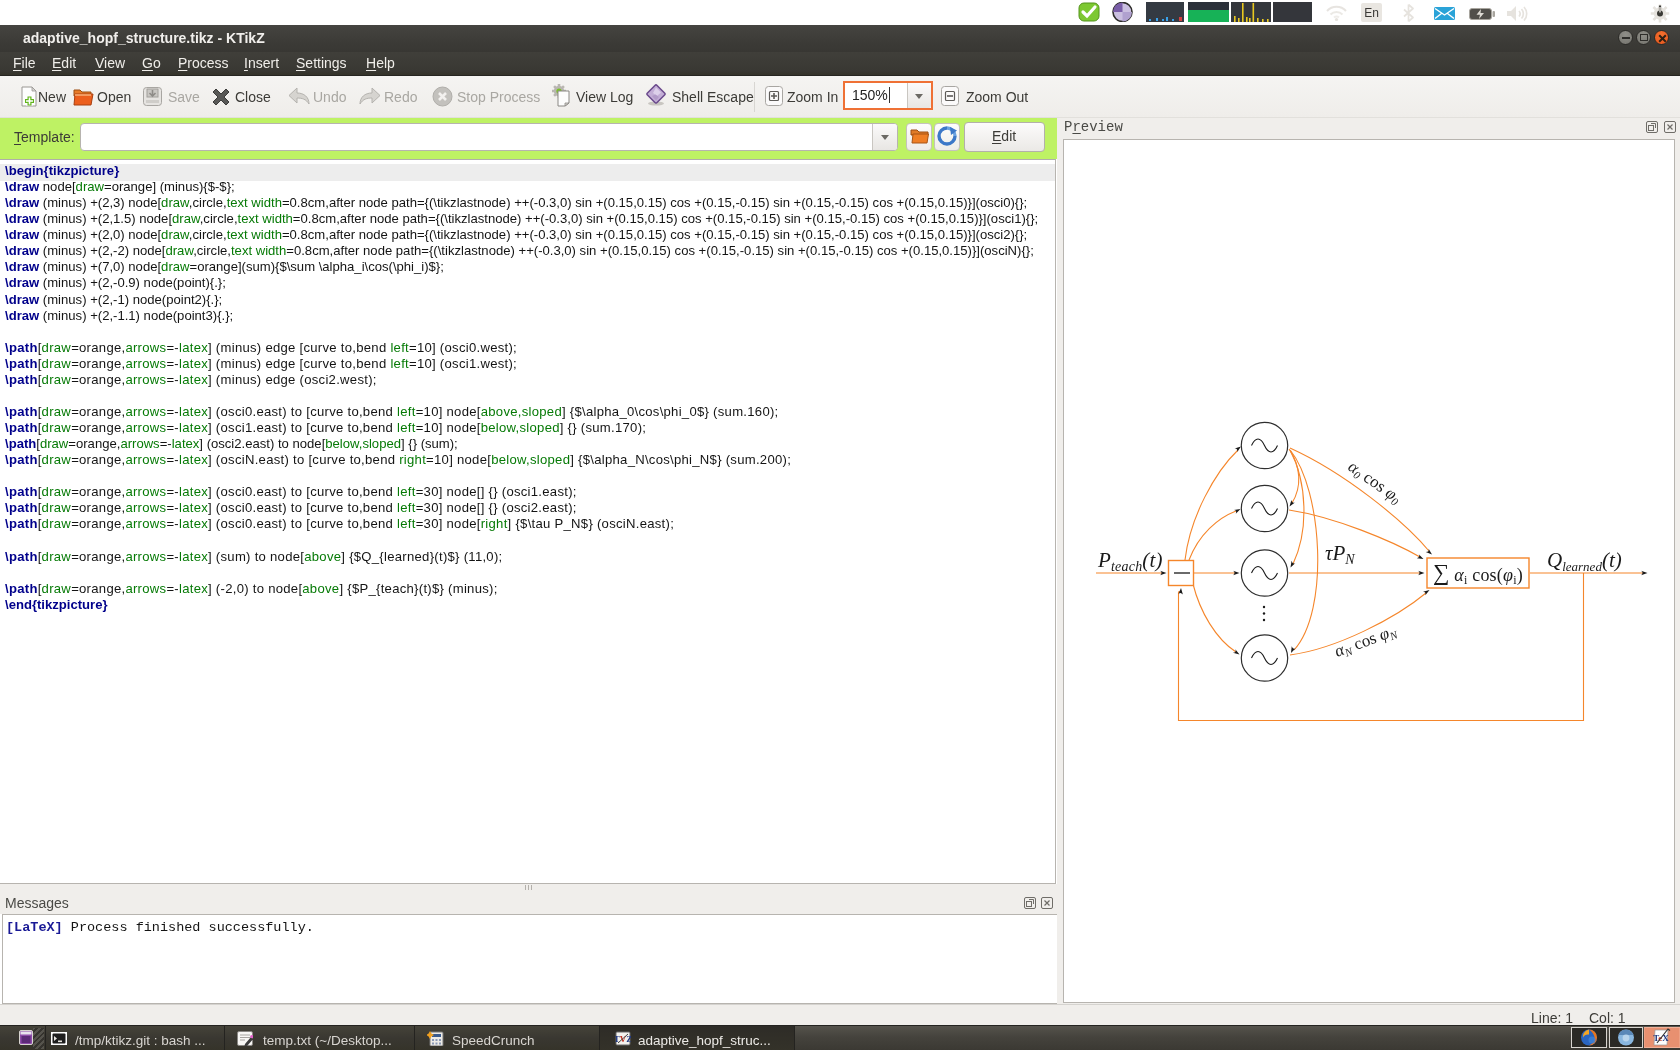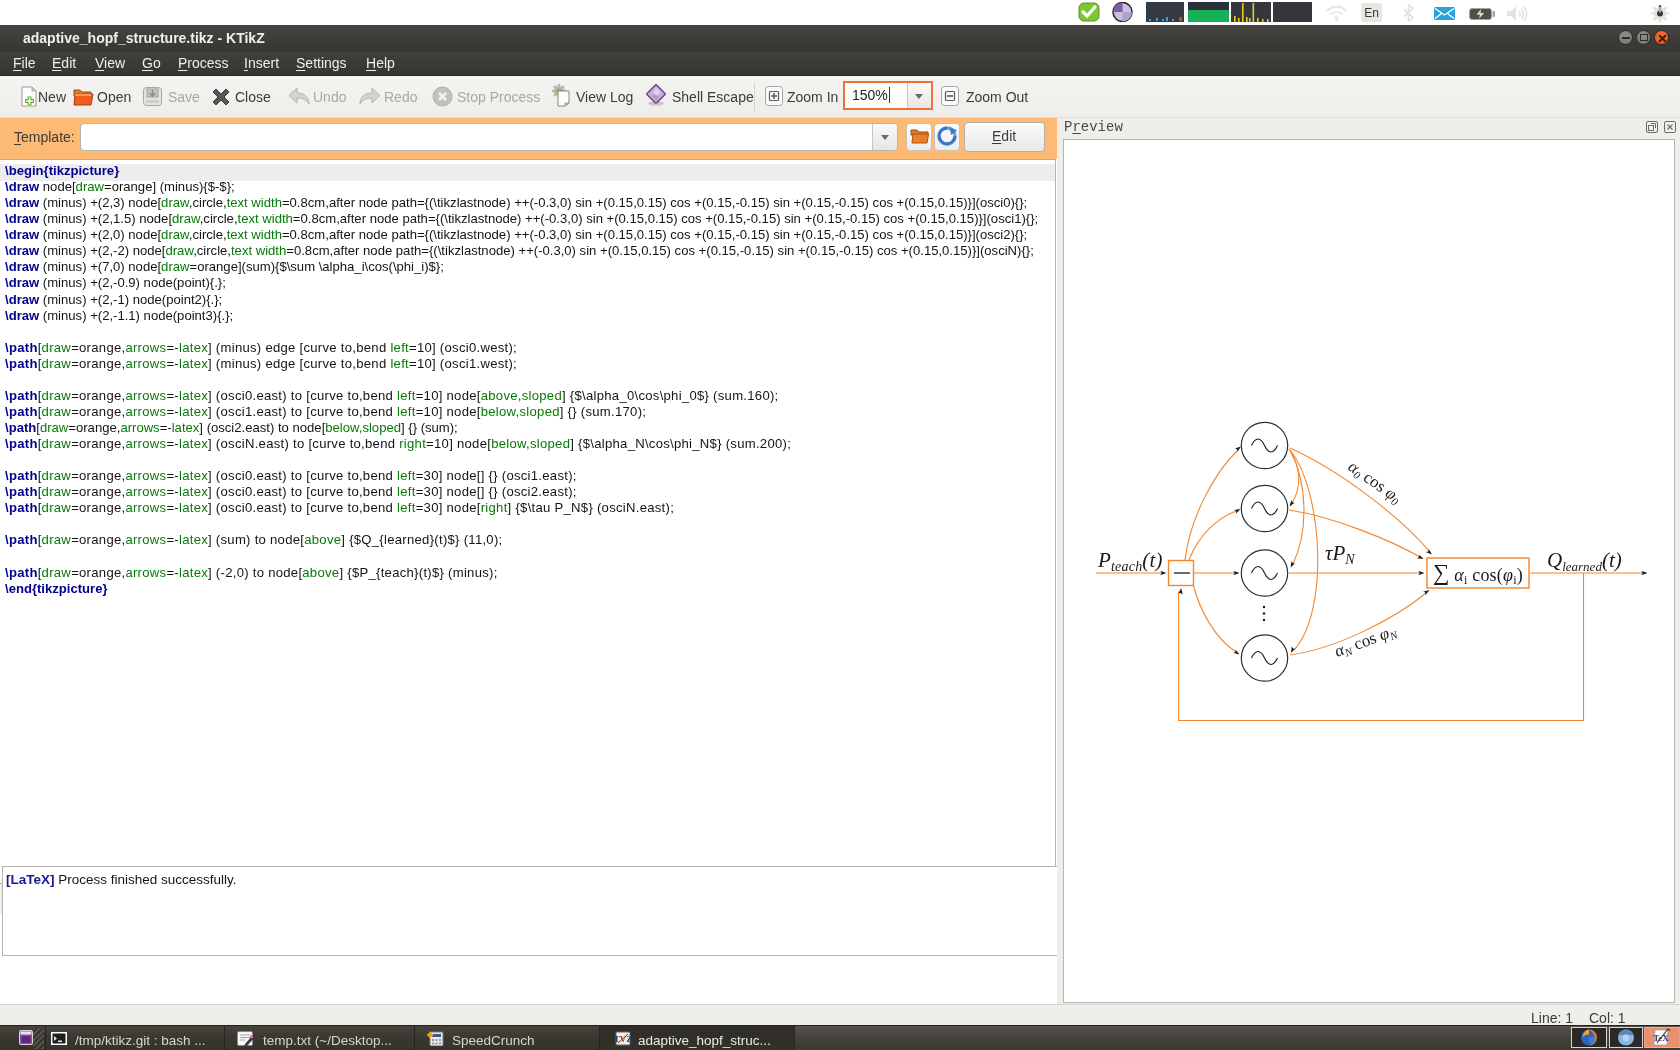--- a/index.html
+++ b/index.html
@@ -27,33 +27,33 @@
   background:linear-gradient(#403f3a,#393833 80%,#343329);
   border-bottom:1px solid #262521;text-decoration:underline; }
 #menubar span { position:absolute; top:3px; font-size:14px; color:#f0eeea; }
 #menubar u { text-decoration:underline; text-underline-offset:2px; }
 
 #toolbar { left:0; top:76px; width:1680px; height:42px;
   background:linear-gradient(#f5f4f2,#efedea); border-bottom:1px solid #e2e0dc; }
 .tbl { position:absolute; top:13px; font-size:14px; color:#3c3b37; }
 .tbl.dis { color:#a9a7a2; }
 
-#temprow { left:0; top:118px; width:1680px; height:41px; background:#fdba74; }
+#temprow { left:0; top:118px; width:1680px; height:41px; background:#bef264; }
 
 #editor { left:0; top:159px; width:1056px; height:725px; background:#fff; overflow:hidden;
   border-top:1px solid #b0aeaa; border-right:1px solid #b7b4af; border-bottom:1px solid #b7b4af; }
 #code div { white-space:pre; height:16.07px; } #code { position:absolute; left:5px; top:3px; font-size:13.1px; line-height:16.07px;
   color:#141414; letter-spacing:0px; }
 #code .k { color:#00008b; font-weight:bold; } #code .p { letter-spacing:0.28px; }
 #code .g { color:#067a06; }
 #curline { position:absolute; left:0; top:4px; width:1056px; height:16.5px; background:#ededed; }
 
 #splith { left:0; top:884px; width:1057px; height:10px; background:#f0eeeb; }
 #msghead { left:0; top:894px; width:1057px; height:20px; background:#f0eeeb; }
-#msgbox { left:2px; top:866px; width:1058px; height:90px; background:#fff; border:1px solid #b7b4af; }
+#msgbox { left:2px; top:914px; width:1058px; height:90px; background:#fff; border:1px solid #b7b4af;font-family:Liberation Mono, monospace; }
 
 #statusbar { left:0; top:1004px; width:1680px; height:21px; background:#f0eeeb;
   border-top:1px solid #d5d3cf; font-size:14px; color:#3c3b37; }
 
 #taskbar { left:0; top:1025px; width:1680px; height:25px;
   background:linear-gradient(#55534c,#45433d 45%,#3b3933); border-top:1px solid #242320; }
 .task { position:absolute; top:7px; height:18px; font-size:13.5px; color:#d8d5d0; }
 .tbtn { position:absolute; top:0; height:25px; background:linear-gradient(#454339,#393731 50%,#353329);
   border-right:1px solid #242320; }
 .tbtn.on { background:linear-gradient(#2e2c27,#343229); }
@@ -158,20 +158,21 @@
         <div><span class="k">\draw</span> (minus) +(2,1.5) node[<span class="g">draw</span>,circle,<span class="g">text width</span>=0.8cm,after node path={(\tikzlastnode) ++(-0.3,0) sin +(0.15,0.15) cos +(0.15,-0.15) sin +(0.15,-0.15) cos +(0.15,0.15)}](osci1){};</div>
         <div><span class="k">\draw</span> (minus) +(2,0) node[<span class="g">draw</span>,circle,<span class="g">text width</span>=0.8cm,after node path={(\tikzlastnode) ++(-0.3,0) sin +(0.15,0.15) cos +(0.15,-0.15) sin +(0.15,-0.15) cos +(0.15,0.15)}](osci2){};</div>
         <div><span class="k">\draw</span> (minus) +(2,-2) node[<span class="g">draw</span>,circle,<span class="g">text width</span>=0.8cm,after node path={(\tikzlastnode) ++(-0.3,0) sin +(0.15,0.15) cos +(0.15,-0.15) sin +(0.15,-0.15) cos +(0.15,0.15)}](osciN){};</div>
         <div><span class="k">\draw</span> (minus) +(7,0) node[<span class="g">draw</span>=orange](sum){$\sum \alpha_i\cos(\phi_i)$};</div>
         <div><span class="k">\draw</span> (minus) +(2,-0.9) node(point){.};</div>
         <div><span class="k">\draw</span> (minus) +(2,-1) node(point2){.};</div>
         <div><span class="k">\draw</span> (minus) +(2,-1.1) node(point3){.};</div>
         <div>&nbsp;</div>
         <div class="p"><span class="k">\path</span>[<span class="g">draw</span>=orange,<span class="g">arrows</span>=-<span class="g">latex</span>] (minus) edge [curve to,bend <span class="g">left</span>=10] (osci0.west);</div>
         <div class="p"><span class="k">\path</span>[<span class="g">draw</span>=orange,<span class="g">arrows</span>=-<span class="g">latex</span>] (minus) edge [curve to,bend <span class="g">left</span>=10] (osci1.west);</div>
+        <div class="p"><span class="k">\path</span>[<span class="g">draw</span>=orange,<span class="g">arrows</span>=-<span class="g">latex</span>] (minus) edge (osci2.west);</div>
         <div>&nbsp;</div>
         <div class="p"><span class="k">\path</span>[<span class="g">draw</span>=orange,<span class="g">arrows</span>=-<span class="g">latex</span>] (osci0.east) to [curve to,bend <span class="g">left</span>=10] node[<span class="g">above,sloped</span>] {$\alpha_0\cos\phi_0$} (sum.160);</div>
         <div class="p"><span class="k">\path</span>[<span class="g">draw</span>=orange,<span class="g">arrows</span>=-<span class="g">latex</span>] (osci1.east) to [curve to,bend <span class="g">left</span>=10] node[<span class="g">below,sloped</span>] {} (sum.170);</div>
         <div class="p" style="letter-spacing:0"><span class="k">\path</span>[<span class="g">draw</span>=orange,<span class="g">arrows</span>=-<span class="g">latex</span>] (osci2.east) to node[<span class="g">below,sloped</span>] {} (sum);</div>
         <div class="p"><span class="k">\path</span>[<span class="g">draw</span>=orange,<span class="g">arrows</span>=-<span class="g">latex</span>] (osciN.east) to [curve to,bend <span class="g">right</span>=10] node[<span class="g">below,sloped</span>] {$\alpha_N\cos\phi_N$} (sum.200);</div>
         <div>&nbsp;</div>
         <div class="p"><span class="k">\path</span>[<span class="g">draw</span>=orange,<span class="g">arrows</span>=-<span class="g">latex</span>] (osci0.east) to [curve to,bend <span class="g">left</span>=30] node[] {} (osci1.east);</div>
         <div class="p"><span class="k">\path</span>[<span class="g">draw</span>=orange,<span class="g">arrows</span>=-<span class="g">latex</span>] (osci0.east) to [curve to,bend <span class="g">left</span>=30] node[] {} (osci2.east);</div>
         <div class="p"><span class="k">\path</span>[<span class="g">draw</span>=orange,<span class="g">arrows</span>=-<span class="g">latex</span>] (osci0.east) to [curve to,bend <span class="g">left</span>=30] node[<span class="g">right</span>] {$\tau P_N$} (osciN.east);</div>
         <div>&nbsp;</div>

